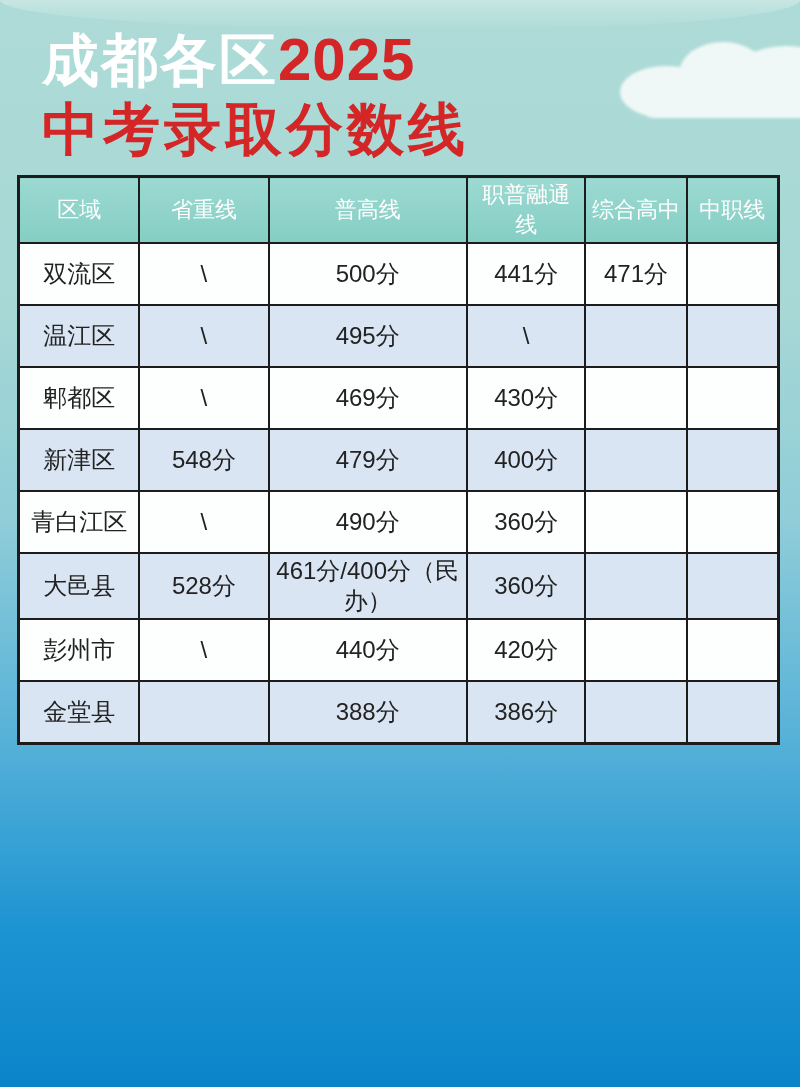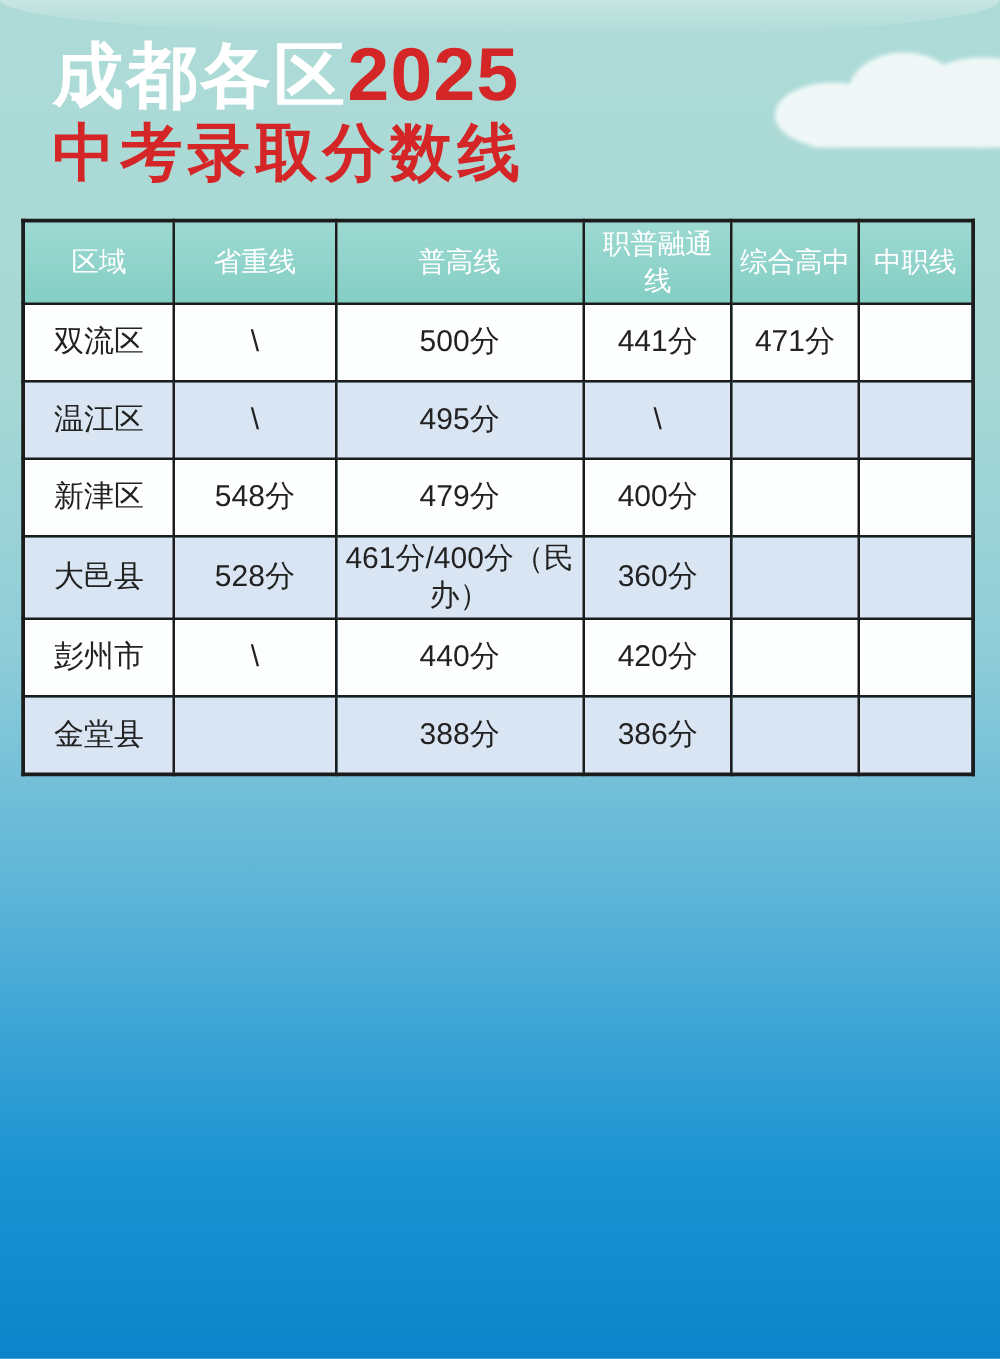--- a/index.html
+++ b/index.html
@@ -19,24 +19,24 @@
   .cloud {
     position: absolute; top: 26px; right: -48px;
     width: 230px; height: 100px;
     filter: blur(1.5px); opacity: 0.82;
   }
   .title-block {
     position: absolute; left: 42px; top: 26px;
     font-weight: 900; line-height: 1.12; white-space: nowrap;
   }
   .title-line1 { font-size: 57px; letter-spacing: 2px; }
-  .t-white { color: #ffffff; }
+  .t-white { color: #ffffff; font-family: Liberation Mono, monospace; }
   .t-red   { color: #d42627; }
   .t-year  { font-size: 60px; letter-spacing: 1px; margin-top: 28px; }
-  .title-line2 { font-size: 50px; letter-spacing: 4px; }
+  .title-line2 { font-size: 57px; letter-spacing: 4px; }
 
   table.scores {
     position: absolute; left: 17px; top: 175px; width: 763px;
     border-collapse: collapse; table-layout: fixed;
     border: 3px solid #1c1c1c;
   }
   table.scores th, table.scores td {
     border: 2px solid #1c1c1c;
     text-align: center; vertical-align: middle;
     padding: 2px 4px; overflow: hidden;
@@ -103,24 +103,40 @@
       </tr>
       <tr>
         <td>温江区</td>
         <td>\</td>
         <td>495分</td>
         <td>\</td>
         <td></td>
         <td></td>
       </tr>
       <tr>
+        <td>郫都区</td>
+        <td>\</td>
+        <td>469分</td>
+        <td>430分</td>
+        <td></td>
+        <td></td>
+      </tr>
+      <tr>
         <td>新津区</td>
         <td>548分</td>
         <td>479分</td>
         <td>400分</td>
+        <td></td>
+        <td></td>
+      </tr>
+      <tr>
+        <td>青白江区</td>
+        <td>\</td>
+        <td>490分</td>
+        <td>360分</td>
         <td></td>
         <td></td>
       </tr>
       <tr>
         <td>大邑县</td>
         <td>528分</td>
         <td>461分/400分（民办）</td>
         <td>360分</td>
         <td></td>
         <td></td>

